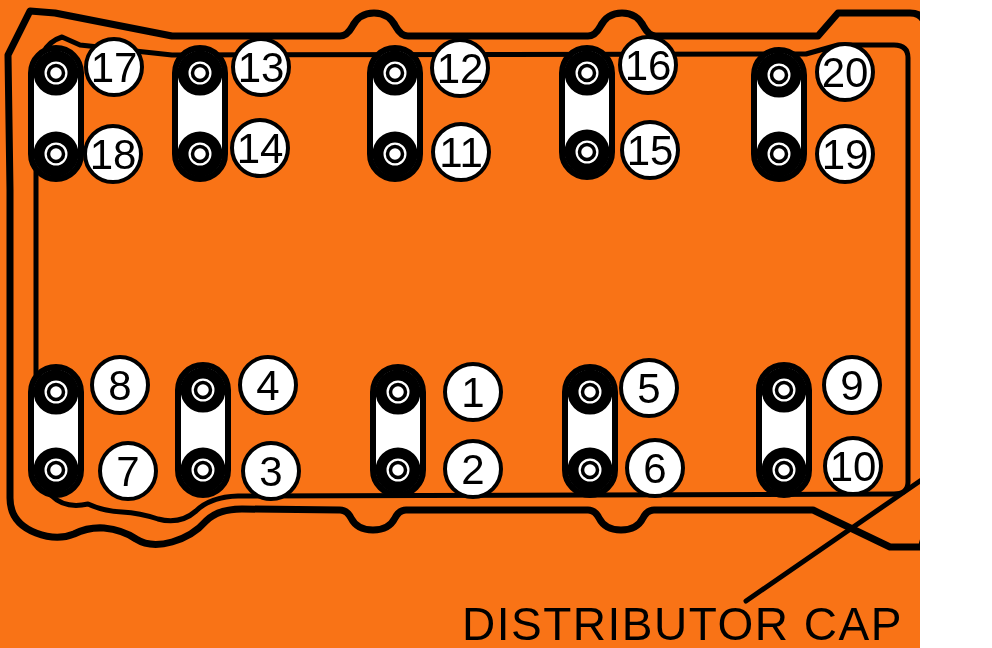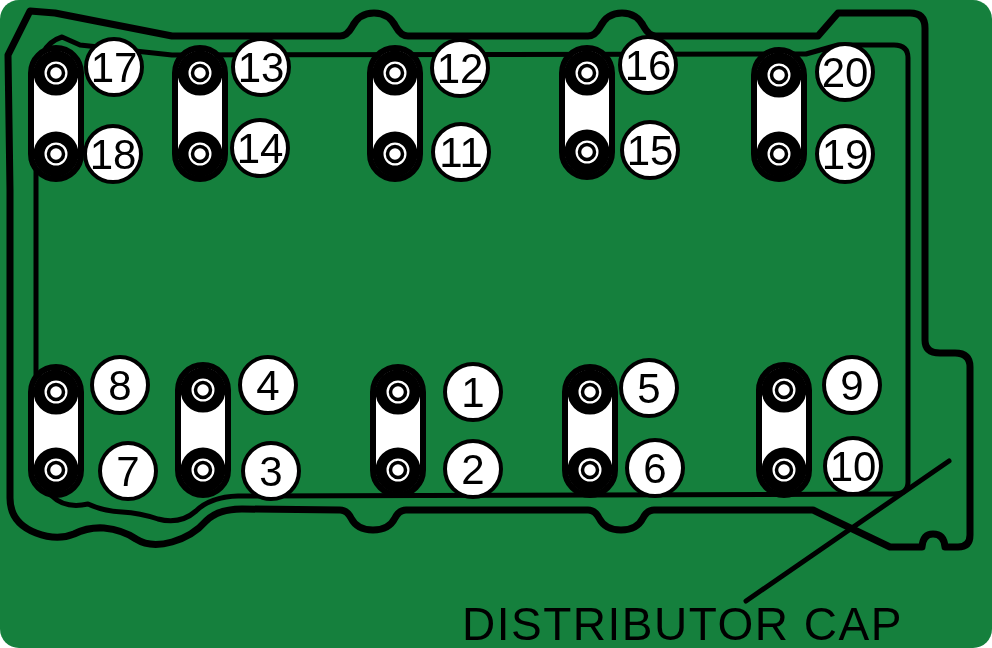--- a/index.html
+++ b/index.html
@@ -1,16 +1,16 @@
 <!DOCTYPE html>
 <html><head>
 <meta charset="utf-8">
 <style>
   html,body{margin:0;padding:0;background:#ffffff;}
-  .stage{position:relative;width:992px;height:648px;background:#15803d;overflow:hidden;border-radius:19px;}
+  .stage{position:relative;width:920px;height:648px;background:#f97316;overflow:hidden;}
   svg text{font-family:"Liberation Sans","DejaVu Sans",sans-serif;fill:#000;}
   .seq-num{font-size:42px;font-weight:400;}
   .callout{font-size:46px;font-weight:400;letter-spacing:1.5px;}
 </style>
 </head>
 <body>
 
 <div class="stage">
   <svg width="992" height="648" viewBox="0 0 992 648" xmlns="http://www.w3.org/2000/svg">
 

